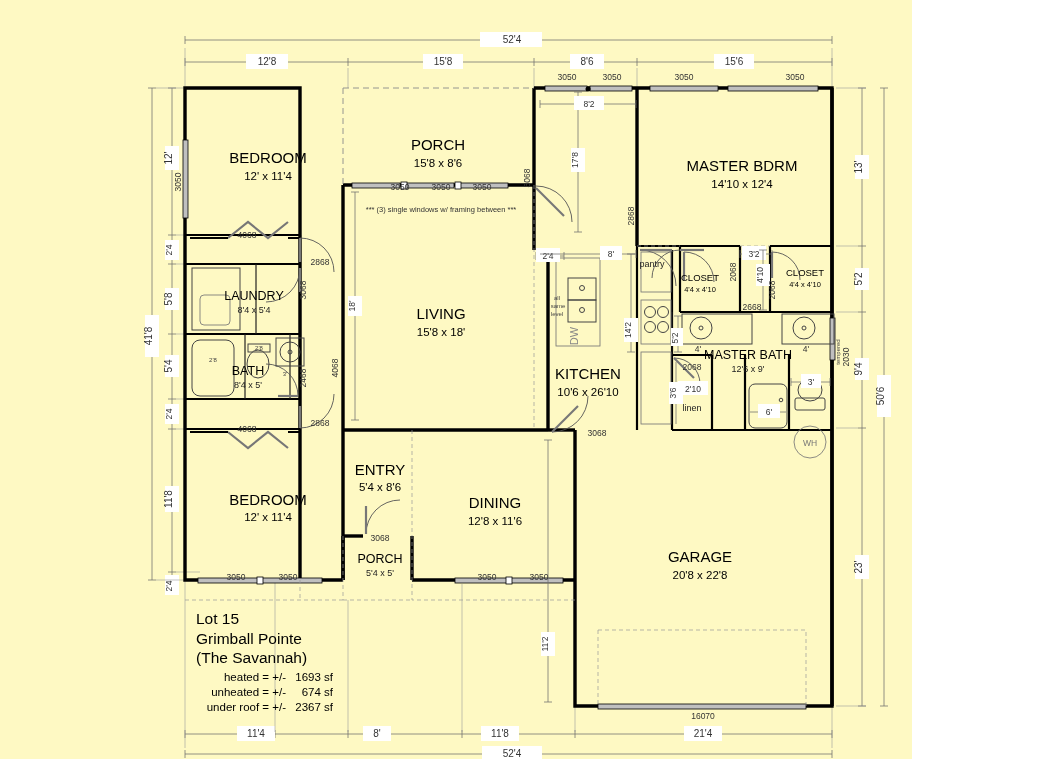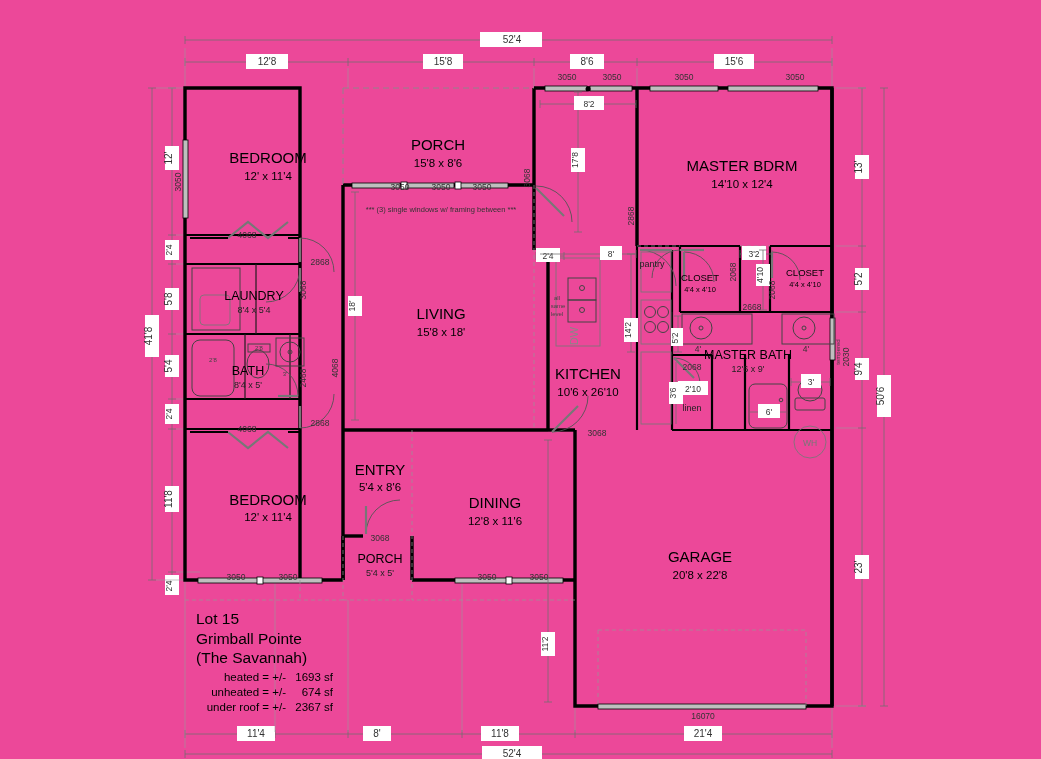--- a/index.html
+++ b/index.html
@@ -7,23 +7,23 @@
     margin: 0;
     padding: 0;
     background: #ffffff;
   }
   body {
     font-family: "Liberation Sans", sans-serif;
     color: #000000;
   }
   #plan-root {
     position: relative;
-    width: 1041px;
+    width: 912px;
     height: 759px;
-    background: #ec4899;
+    background: #fef9c3;
     overflow: hidden;
   }
   svg#plan-svg {
     position: absolute;
     left: 0;
     top: 0;
     width: 1041px;
     height: 759px;
     display: block;
   }

